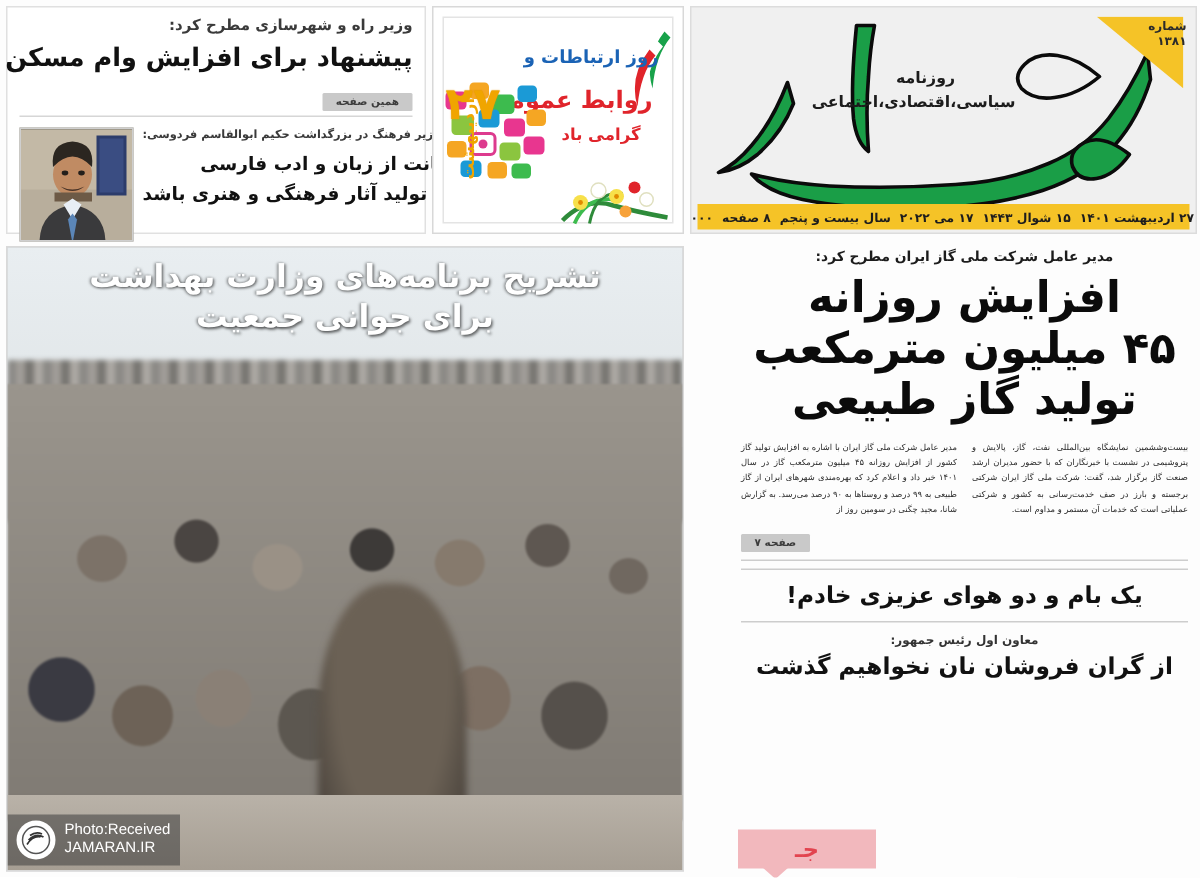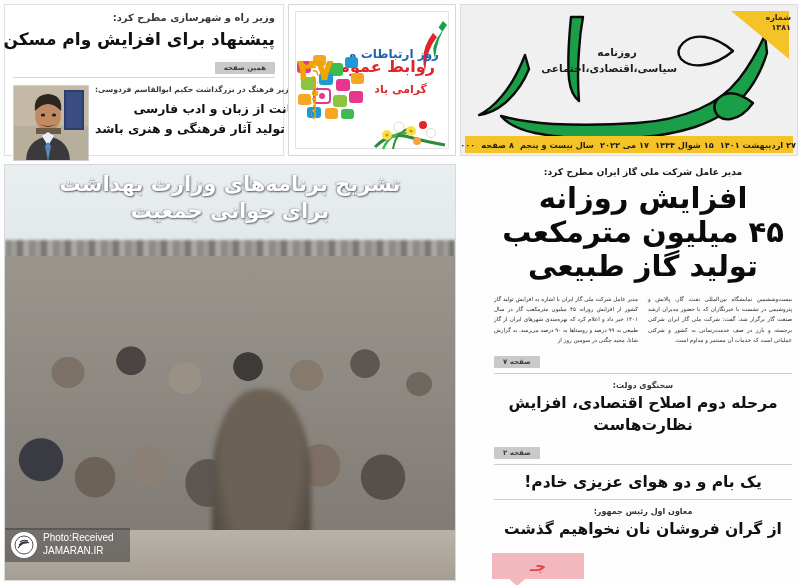--- a/index.html
+++ b/index.html
@@ -89,21 +89,21 @@
   .ad-month {
     font-size: 11px; font-weight: bold; color: #f0a500;
     transform: rotate(-90deg); transform-origin: center;
     position: absolute; top: 30px; left: -12px;
     white-space: nowrap;
   }
   .ad-line1, .ad-line2, .ad-line3 {
     position: absolute; direction: rtl; white-space: nowrap;
     font-weight: bold;
   }
-  .ad-line1 { top: 42px; right: 16px; font-size: 12px; color: #1b63b5; }
+  .ad-line1 { top: 26px; right: 16px; font-size: 12px; color: #1b63b5; }
   .ad-line2 { top: 52px; right: 20px; font-size: 16px; color: #e0242b; }
   .ad-line3 { top: 78px; right: 28px; font-size: 11px; color: #e0242b; }
   .ad-flag {
     position: absolute; top: 14px; right: 6px; width: 26px; height: 70px;
   }
   .ad-bubbles {
     position: absolute; bottom: 34px; left: 6px; width: 74px; height: 70px;
   }
   .ad-flowers {
     position: absolute; bottom: 4px; right: 8px; width: 74px; height: 44px;
@@ -171,25 +171,25 @@
   .photo-headline {
     position: absolute; top: 6px; left: 0; right: 0;
     z-index: 6;
     direction: rtl; text-align: center;
     color: #ffffff;
     font-size: 21px; font-weight: bold; line-height: 1.3;
     text-shadow: 1px 1px 2px rgba(0,0,0,.55), -1px 0 2px rgba(0,0,0,.4);
     padding: 0 8px;
   }
   .photo-credit {
-    position: absolute; left: 0; bottom: 18px;
+    position: absolute; left: 0; bottom: 3px;
     z-index: 6;
-    display: flex; gap: 6px;
+    display: flex; align-items: center; gap: 6px;
     background: rgba(60,60,60,.55);
-    padding: 4px 16px 4px 6px;
+    padding: 4px 6px 4px 6px;
     direction: ltr;
   }
   .credit-logo {
     width: 26px; height: 26px; border-radius: 50%;
     background: #ffffff;
     display: flex; align-items: center; justify-content: center;
     font-size: 8px; color: #333; font-weight: bold;
     flex: none;
   }
   .credit-text {
@@ -483,28 +483,20 @@
         <div class="col">مدیر عامل شرکت ملی گاز ایران با اشاره به افزایش تولید گاز کشور از افزایش روزانه ۴۵ میلیون مترمکعب گاز در سال ۱۴۰۱ خبر داد و اعلام کرد که بهره‌مندی شهرهای ایران از گاز طبیعی به ۹۹ درصد و روستاها به ۹۰ درصد می‌رسد. به گزارش شانا، مجید چگنی در سومین روز از</div>
       </div>
 
       <div class="tagrow-r">
         <span class="pagetag">صفحه ۷</span>
       </div>
     </div>
 
     <div class="rule2"></div>
 
-    <div class="sub-item">
-      <div class="sub-kicker">سخنگوی دولت:</div>
-      <div class="sub-head">مرحله دوم اصلاح اقتصادی، افزایش</div>
-      <div class="sub-head" style="margin-top:0">نظارت‌هاست</div>
-      <div class="tagrow-r">
-        <span class="pagetag">صفحه ۲</span>
-      </div>
-    </div>
 
     <div class="rule2"></div>
 
     <div class="sub-item">
       <div class="sub-head" style="margin-top:6px">یک بام و دو هوای عزیزی خادم!</div>
     </div>
 
     <div class="rule2"></div>
 
     <div class="sub-item">

